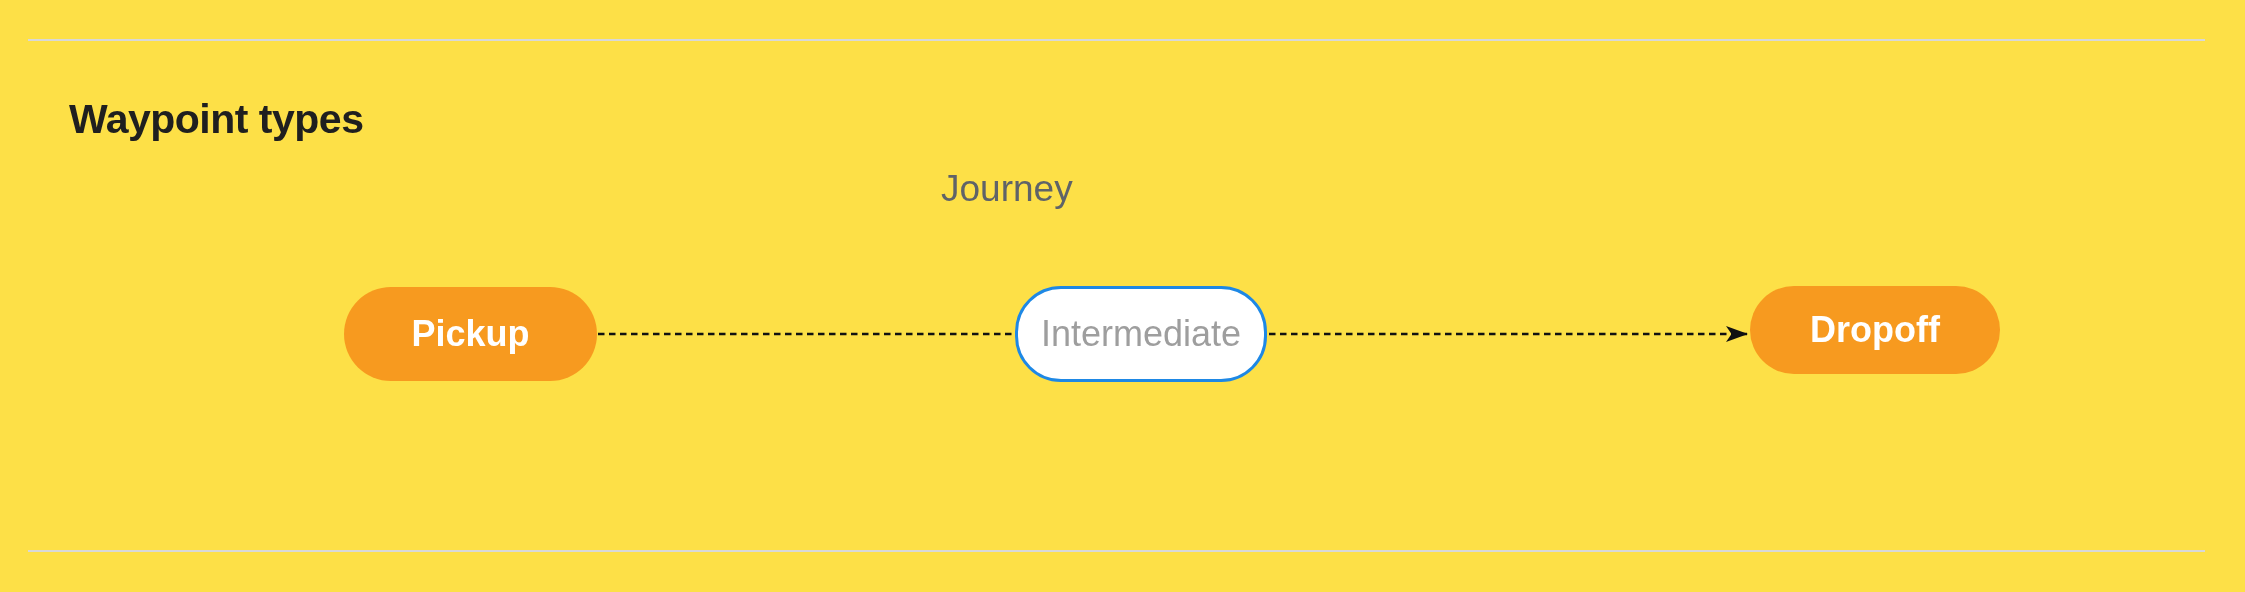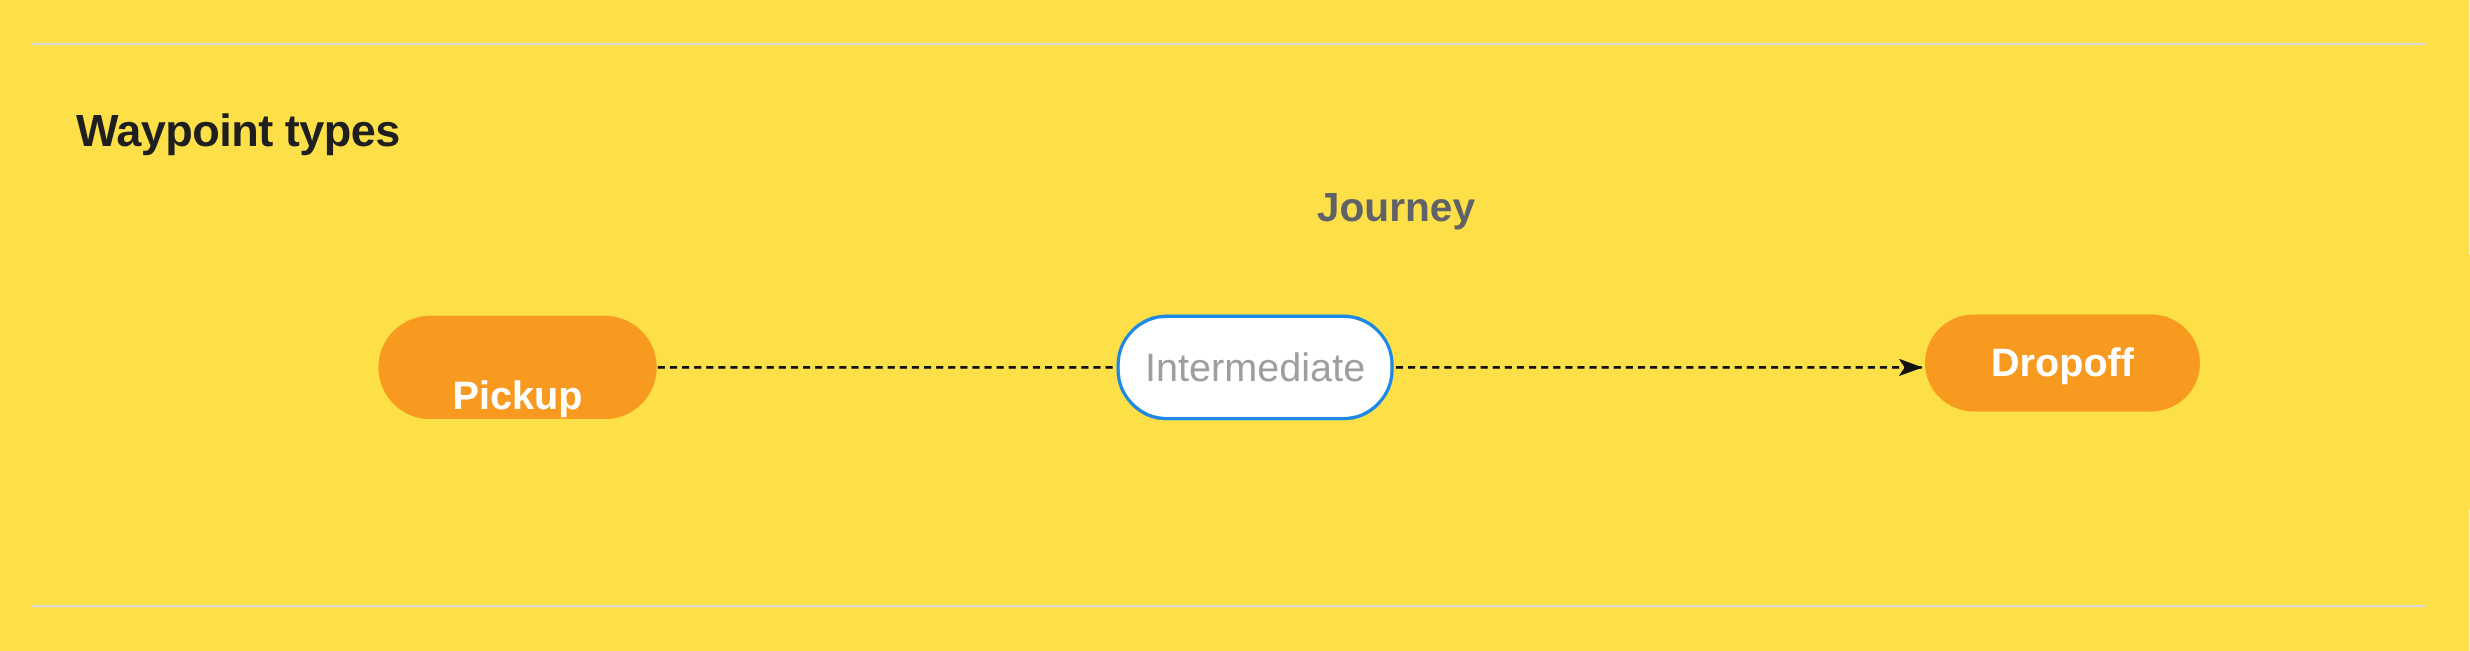--- a/index.html
+++ b/index.html
@@ -34,23 +34,23 @@
     letter-spacing: -0.5px;
     color: #1f1f1f;
     white-space: nowrap;
   }
 
   .diagram-title {
     position: absolute;
     left: 941px;
     top: 168px;
     width: 400px;
-    text-align: right;
+    text-align: left;
     font-size: 37px;
-    font-weight: 700;
+    font-weight: 400;
     color: #5f6368;
     white-space: nowrap;
   }
 
   .edges-layer {
     position: absolute;
     left: 0;
     top: 0;
     width: 2245px;
     height: 592px;
@@ -72,21 +72,21 @@
     font-weight: 700;
     border-radius: 48px;
   }
   .node.outlined {
     background: #ffffff;
     color: #9e9e9e;
     font-weight: 500;
     border: 3px solid #1e88e5;
     border-radius: 46px;
   }
-  .node.pickup       { left: 344px;  top: 287px; width: 253px; height: 94px; align-items: flex-end; }
+  .node.pickup       { left: 344px;  top: 287px; width: 253px; height: 94px; }
   .node.intermediate { left: 1015px; top: 286px; width: 252px; height: 96px; }
   .node.dropoff      { left: 1750px; top: 286px; width: 250px; height: 88px; }
 </style>
 </head>
 <body>
 
 <div class="canvas">
 
   <div class="divider top"></div>
 

